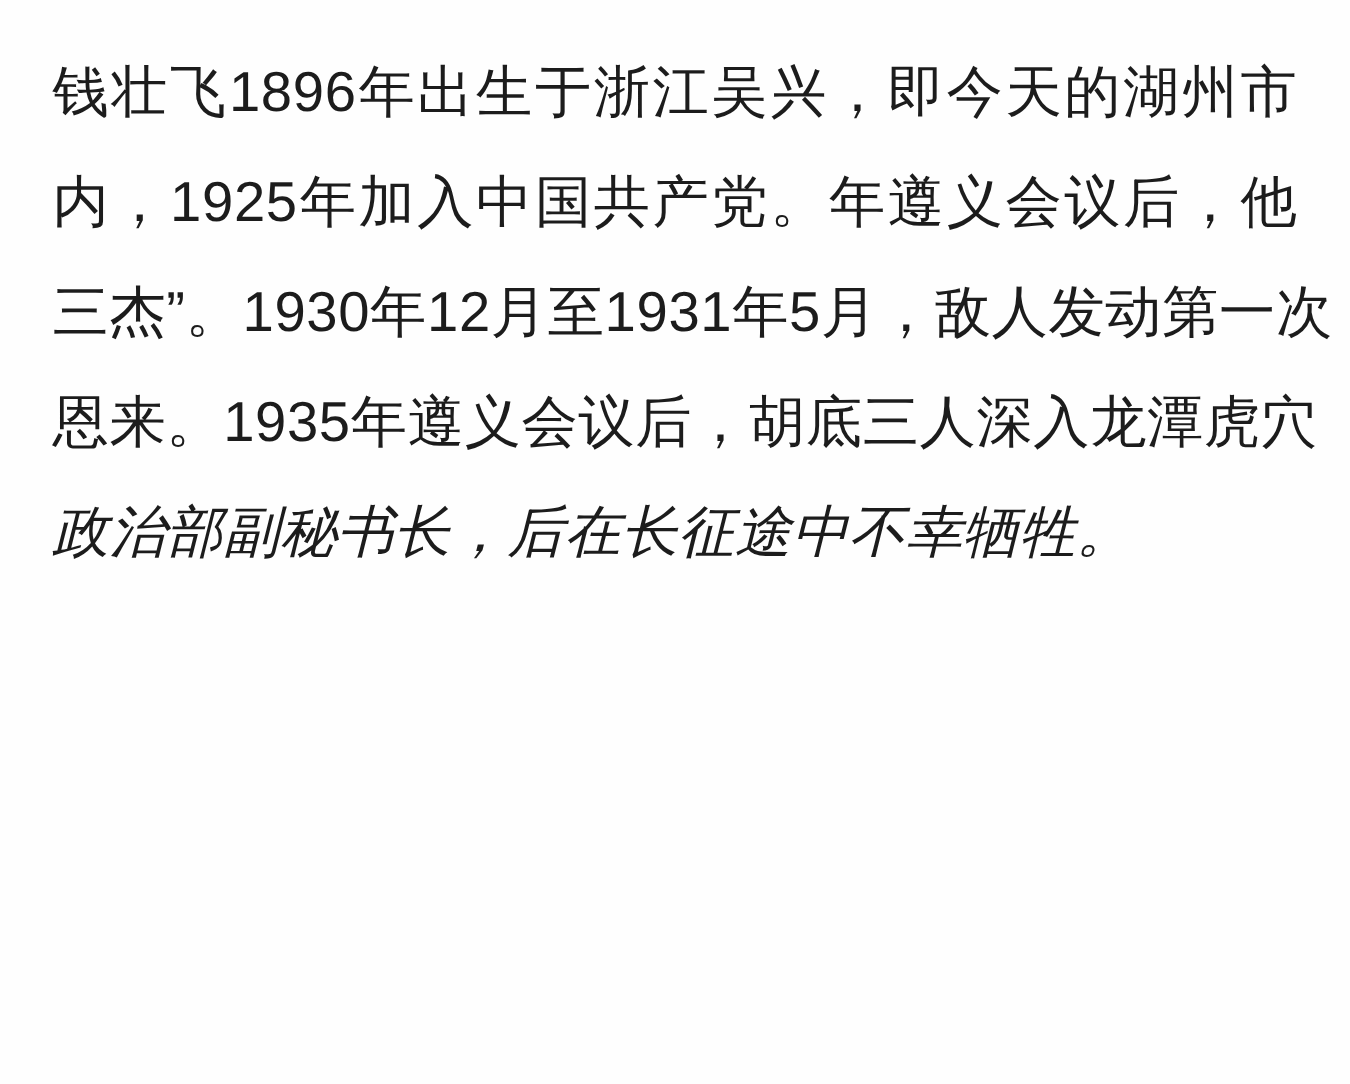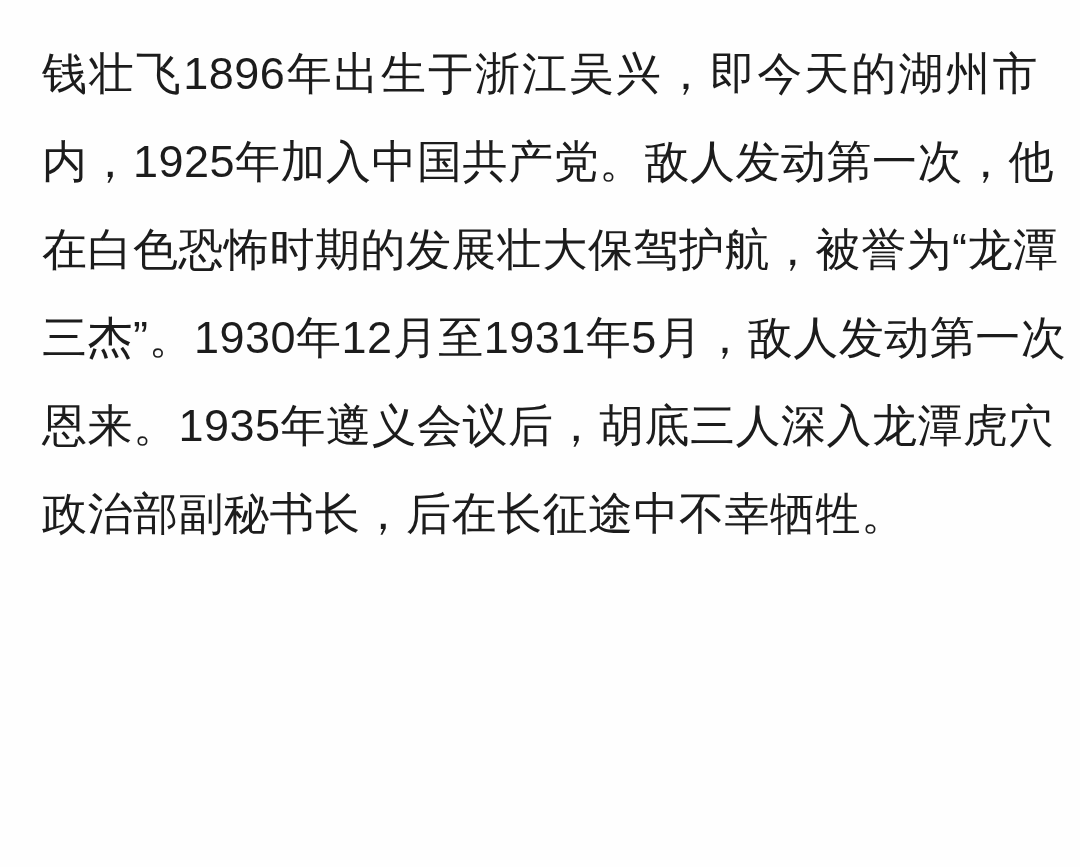--- a/index.html
+++ b/index.html
@@ -34,28 +34,28 @@
     color: var(--fg);
     letter-spacing: 0.5px;
     text-align: justify;
     text-align-last: justify;
     -moz-text-align-last: justify;
     white-space: nowrap;
   }
   .line.last {
     text-align: right;
     text-align-last: left;
+    font-style: italic;
     -moz-text-align-last: left;
   }
 </style>
 </head>
 <body>
 
 <div class="page">
   <div class="text-block">
     <p class="line">钱壮飞1896年出生于浙江吴兴，即今天的湖州市</p>
-    <p class="line">内，1925年加入中国共产党。敌人发动第一次，他</p>
-    <p class="line">在白色恐怖时期的发展壮大保驾护航，被誉为“龙潭</p>
+    <p class="line">内，1925年加入中国共产党。年遵义会议后，他</p>
     <p class="line">三杰”。1930年12月至1931年5月，敌人发动第一次</p>
     <p class="line">恩来。1935年遵义会议后，胡底三人深入龙潭虎穴</p>
     <p class="line last">政治部副秘书长，后在长征途中不幸牺牲。</p>
   </div>
 </div>
 
 </body></html>

